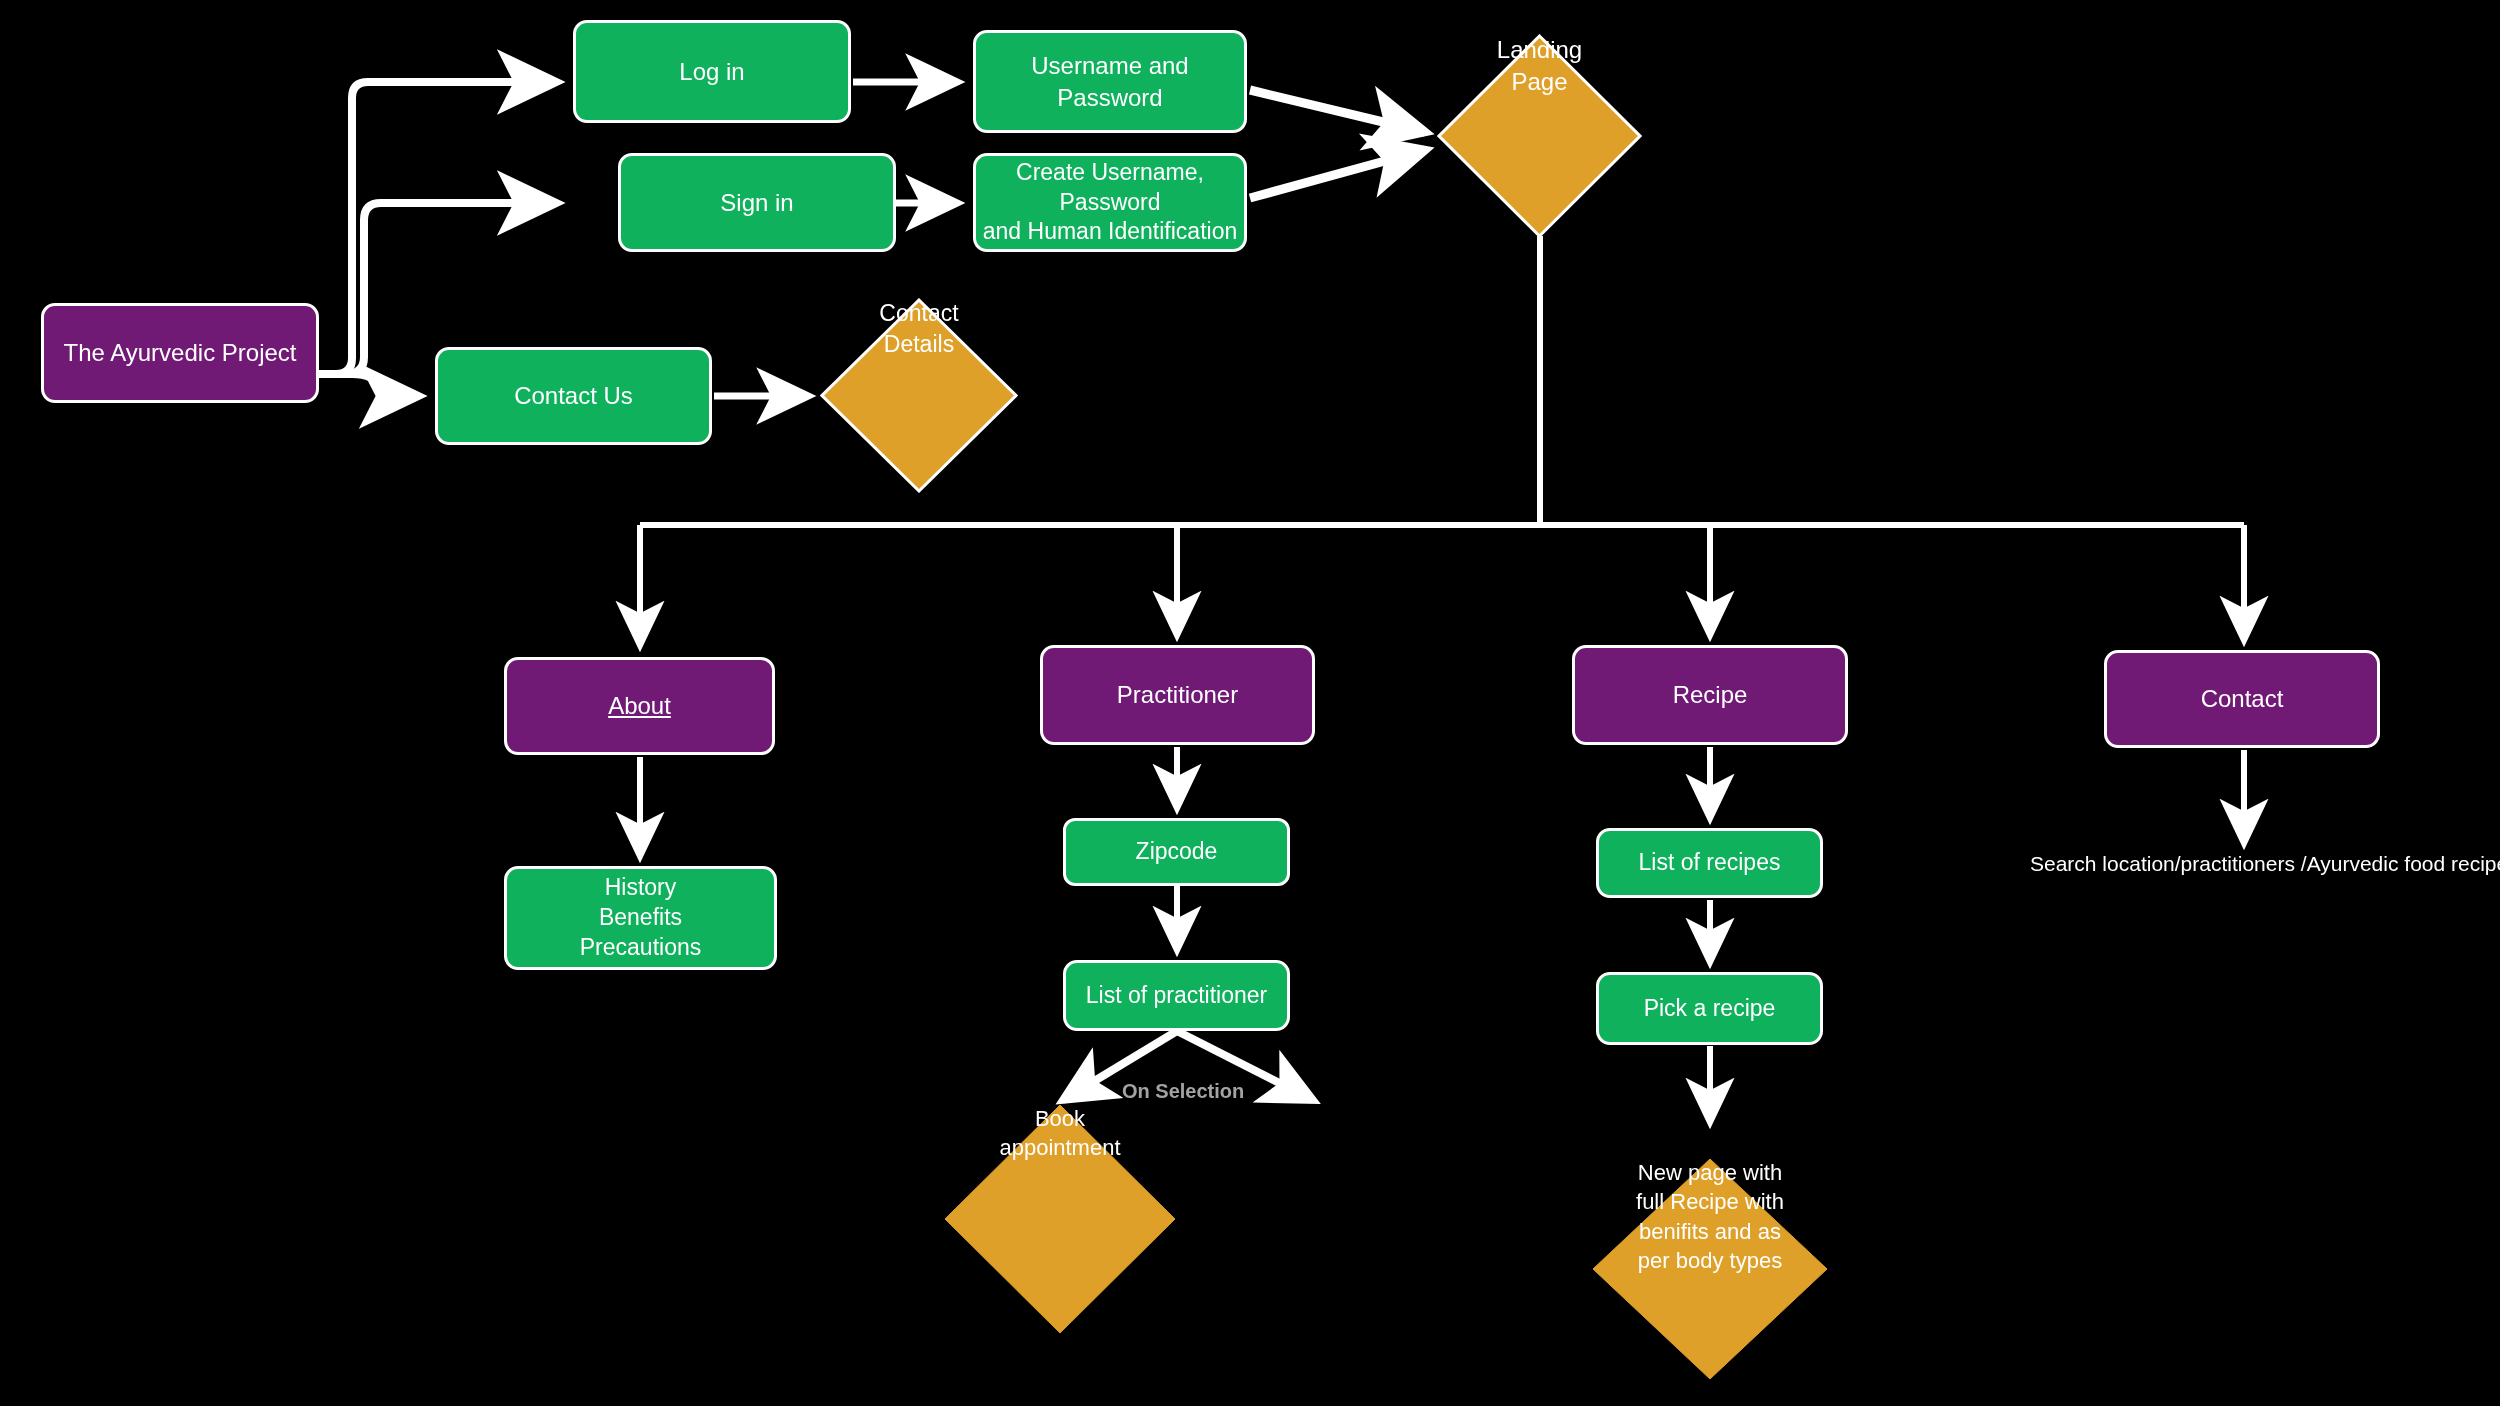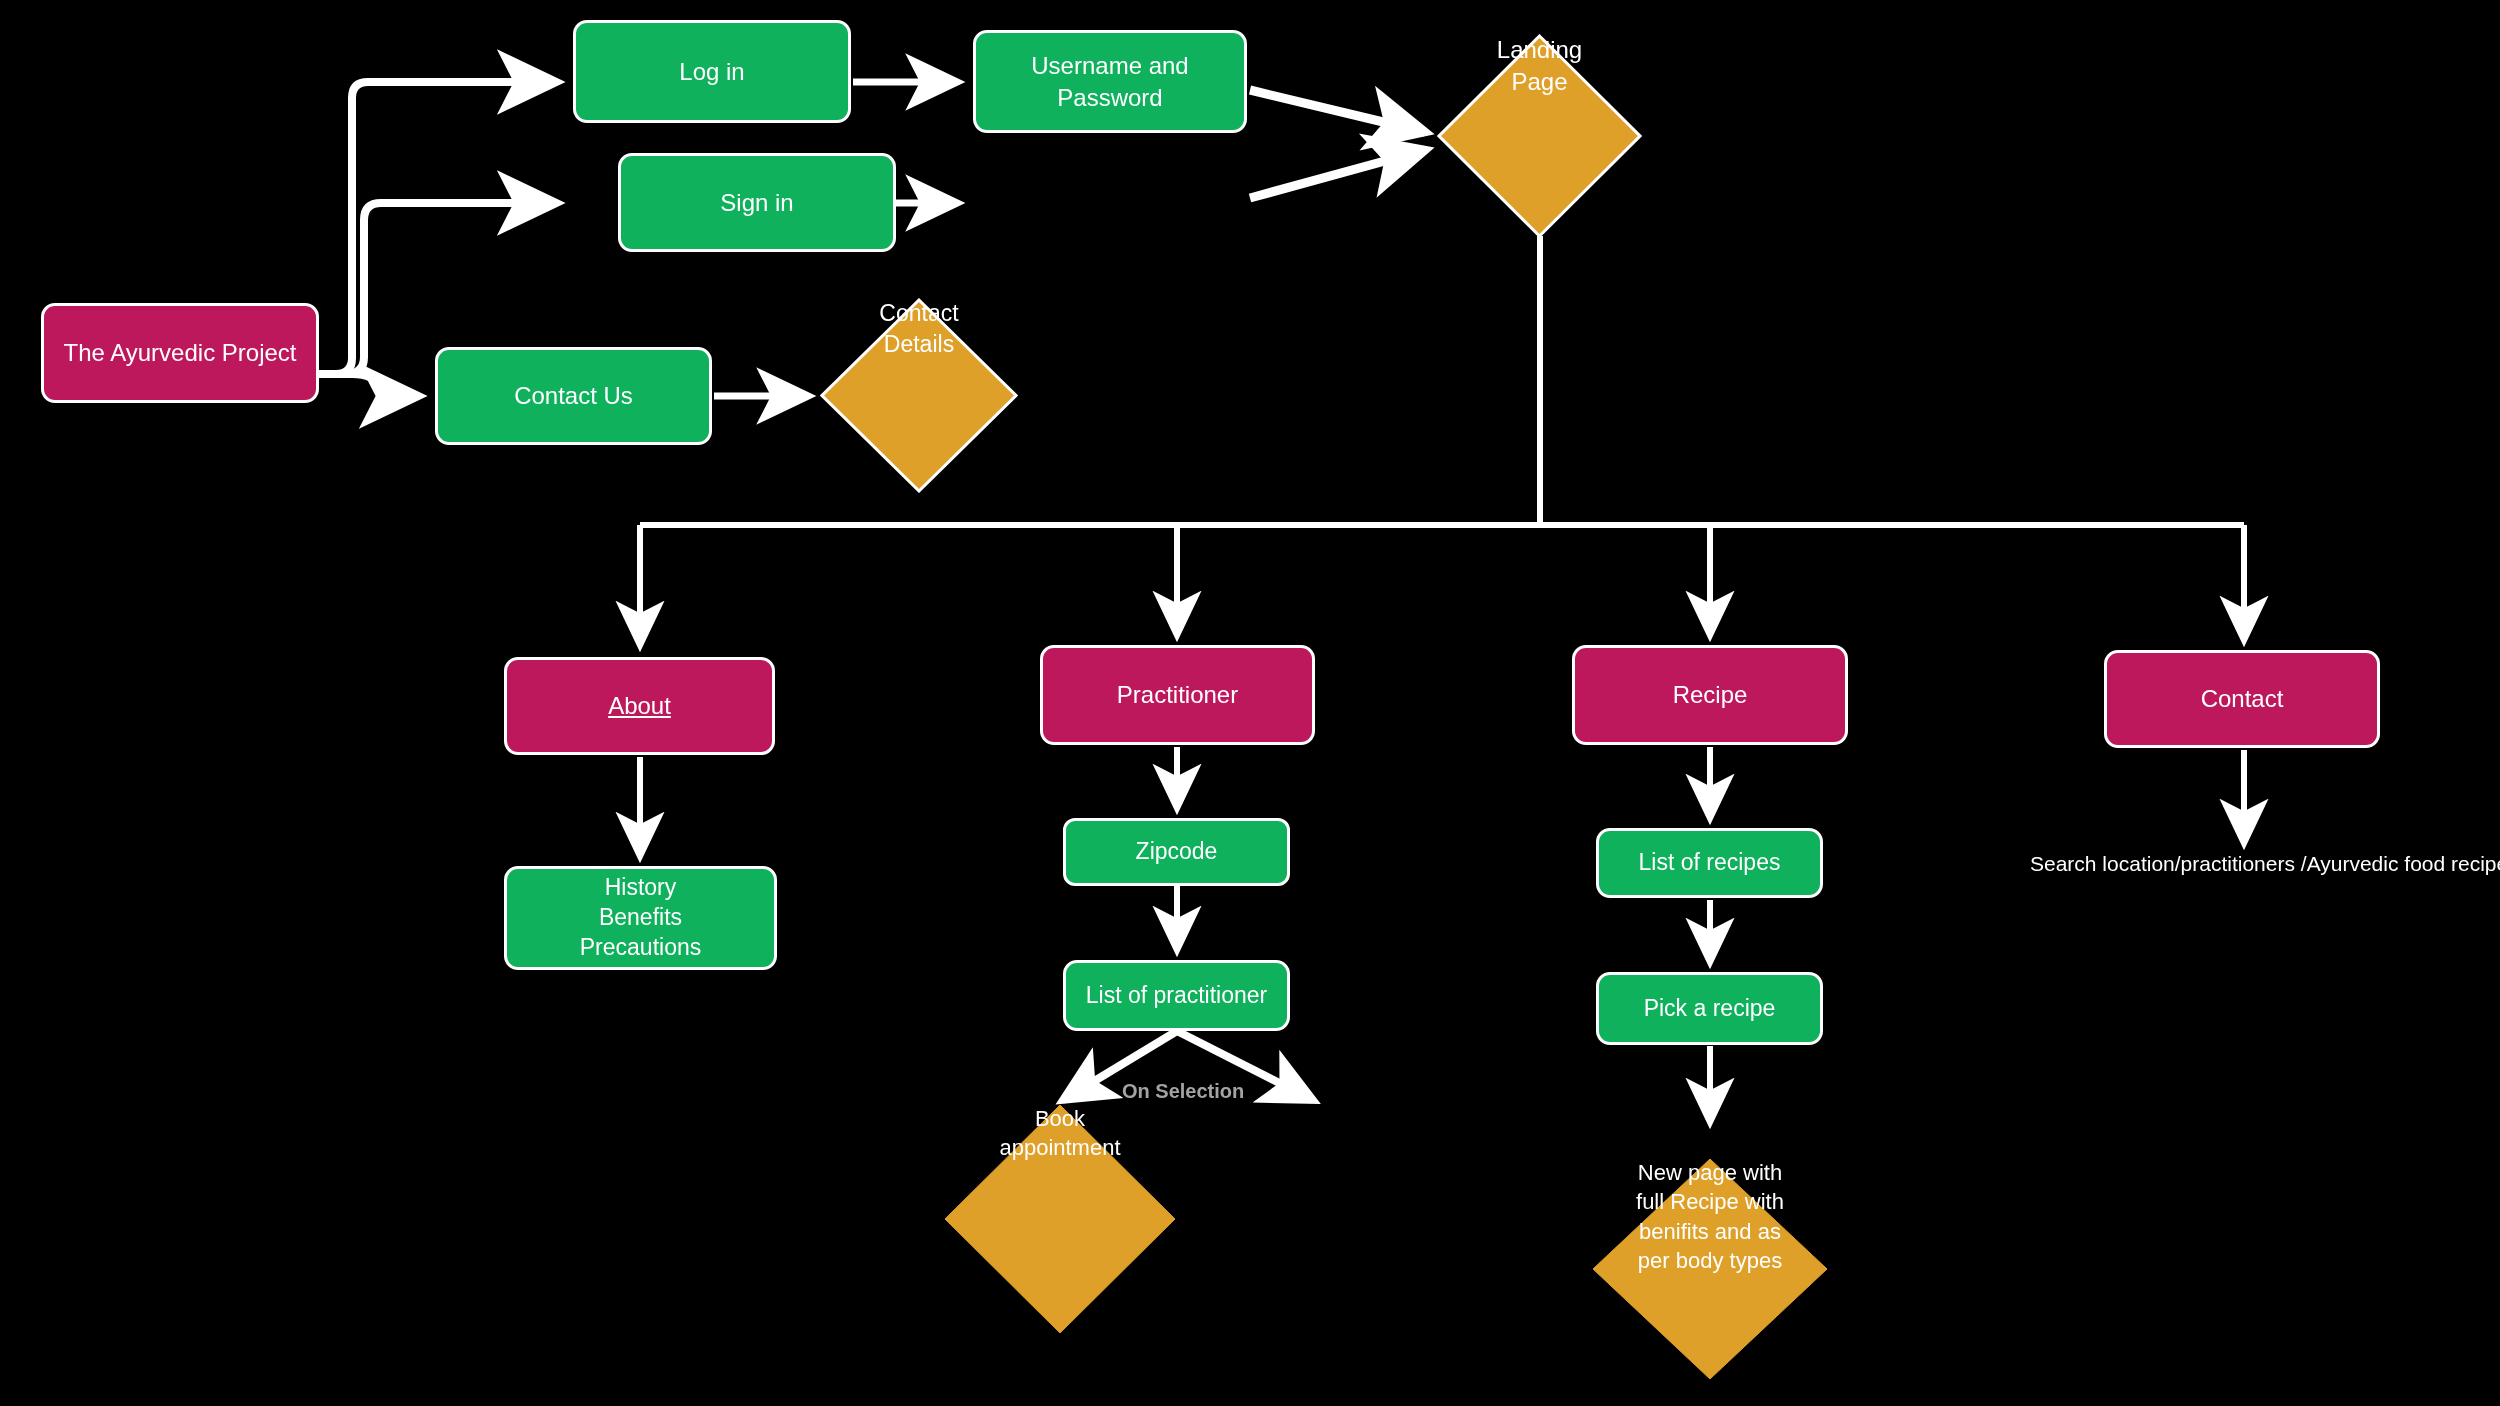--- a/index.html
+++ b/index.html
@@ -30,21 +30,21 @@
     justify-content: center;
     text-align: center;
     color: #ffffff;
     line-height: 1.30;
     white-space: pre-line;
   }
   .rect {
     border-radius: 14px;
     border: 3px solid #ffffff;
   }
-  .rect.blue  { background: #be185d; }
+  .rect.blue  { background: #701a75; }
   .rect.green { background: #0FB15D; }
   .diamond-wrap {
     position: absolute;
     display: flex;
     justify-content: center;
   }
   .diamond-shape {
     position: absolute;
     left: 0; top: 0;
     width: 100%;
@@ -138,20 +138,24 @@
   </div>
 
   <div class="node rect green" style="left:973px; top:30px; width:274px; height:103px; font-size:24px;">
     <span>Username and Password</span>
   </div>
 
   <div class="node rect green" style="left:573px; top:153px; width:278px; height:99px; font-size:24px;margin-left:45px;">
     <span>Sign in</span>
   </div>
 
+  <div class="node rect green" style="left:973px; top:153px; width:274px; height:99px; font-size:23px;">
+    <span>Create Username, Password
+and Human Identification</span>
+  </div>
 
   <div class="node rect green" style="left:435px; top:347px; width:277px; height:98px; font-size:24px;">
     <span>Contact Us</span>
   </div>
 
   <div class="diamond-wrap" style="left:820px; top:298px; width:198px; height:195px; font-size:23px;">
     <svg class="diamond-shape" viewBox="0 0 198 195" preserveAspectRatio="none">
       <polygon points="99,2 196,97.5 99,193 2,97.5" fill="#DFA029" stroke="#ffffff" stroke-width="3"></polygon>
     </svg>
     <span class="diamond-label">Contact

